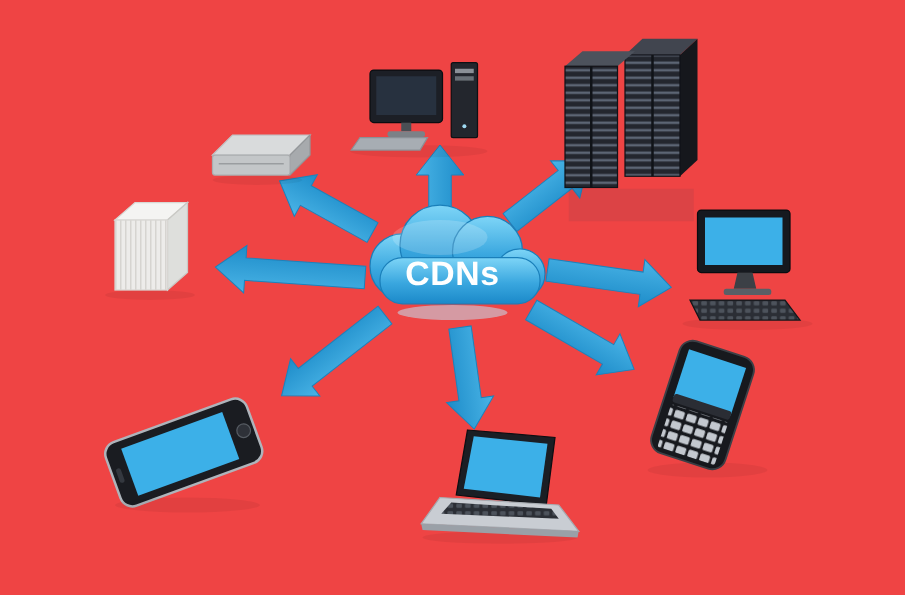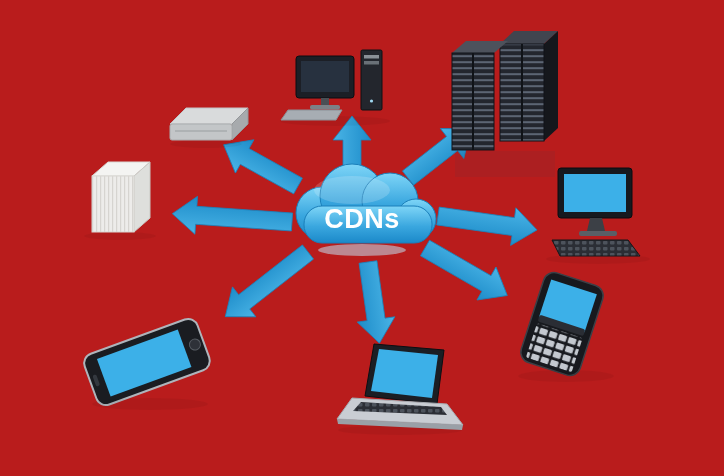--- a/index.html
+++ b/index.html
@@ -1,20 +1,20 @@
 <!DOCTYPE html>
 <html><head>
 <meta charset="utf-8">
 <style>
   html, body { margin: 0; padding: 0; background: #ffffff; }
   .stage {
     position: relative;
     width: 724px;
     height: 476px;
-    background: #b91c1c;
+    background: #ef4444;
     overflow: hidden;
     font-family: "Liberation Sans", sans-serif;
   }
   svg { display: block; }
   .cloud-label {
     font-family: "Liberation Sans", sans-serif;
     font-weight: bold;
     font-size: 27px;
     fill: #ffffff;
     letter-spacing: 0.5px;

